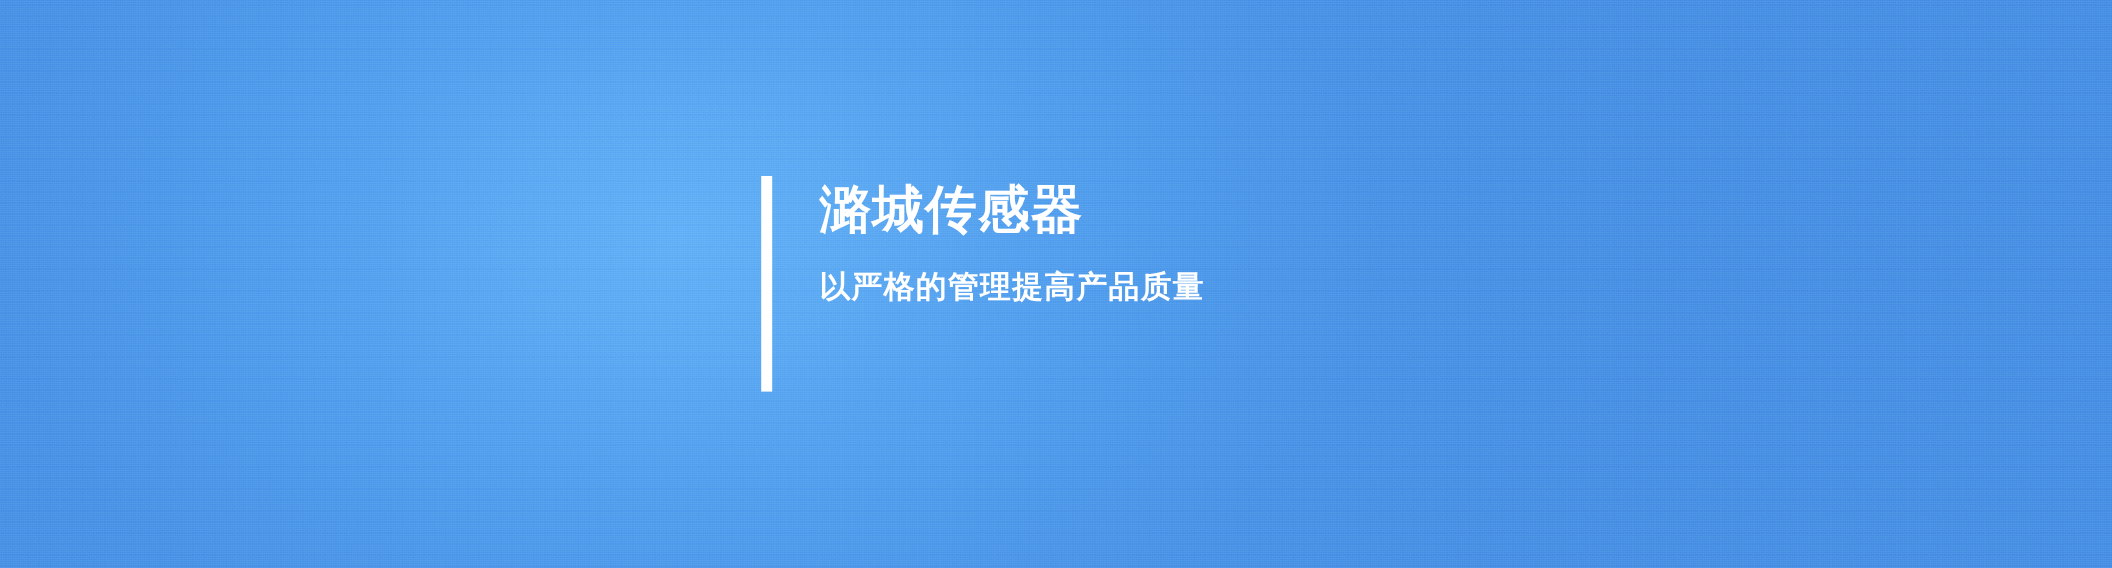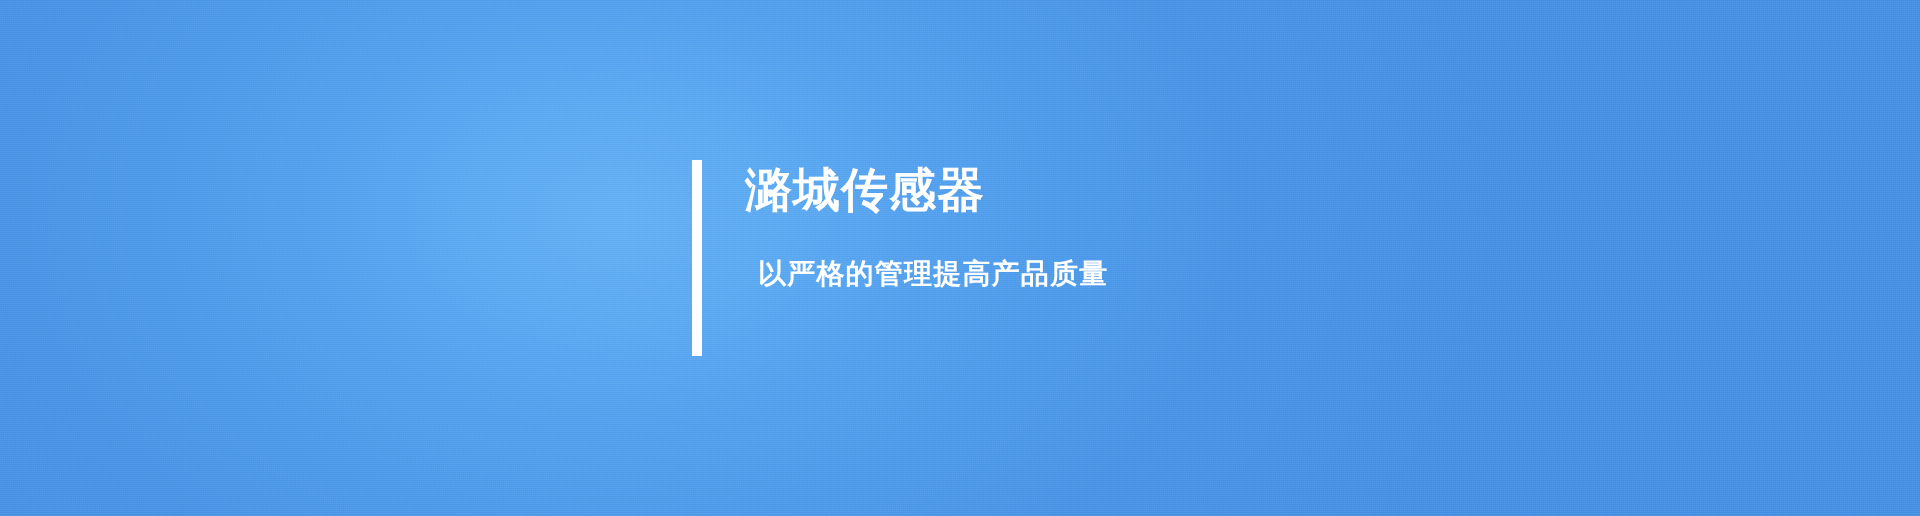--- a/index.html
+++ b/index.html
@@ -72,21 +72,21 @@
     color: #ffffff;
     font-size: 47px;
     font-weight: bold;
     line-height: 1;
     letter-spacing: 1px;
     padding-top: 6px;
     white-space: nowrap;
   }
 
   .hero-subtitles {
-    margin: 13px;
+    margin: 0;
     padding: 0;
     list-style: none;
     padding-top: 34px;
   }
 
   .hero-subtitle {
     color: #ffffff;
     font-size: 28px;
     font-weight: bold;
     line-height: 1;

